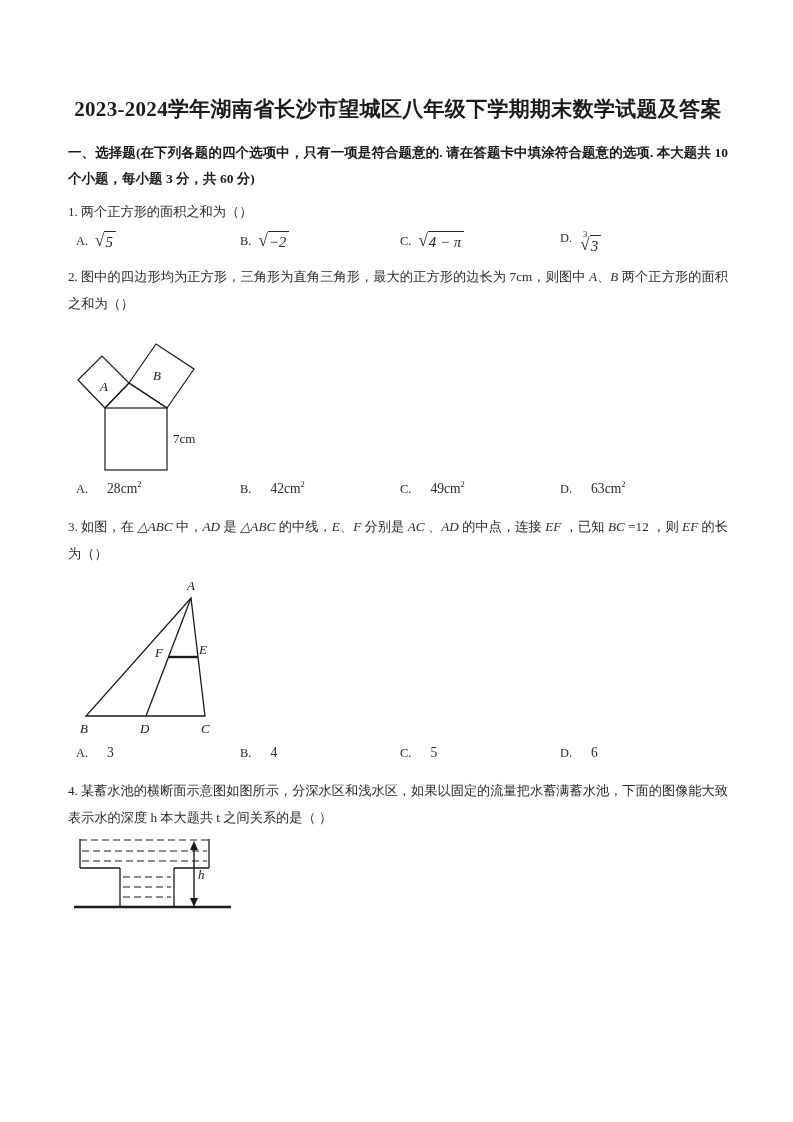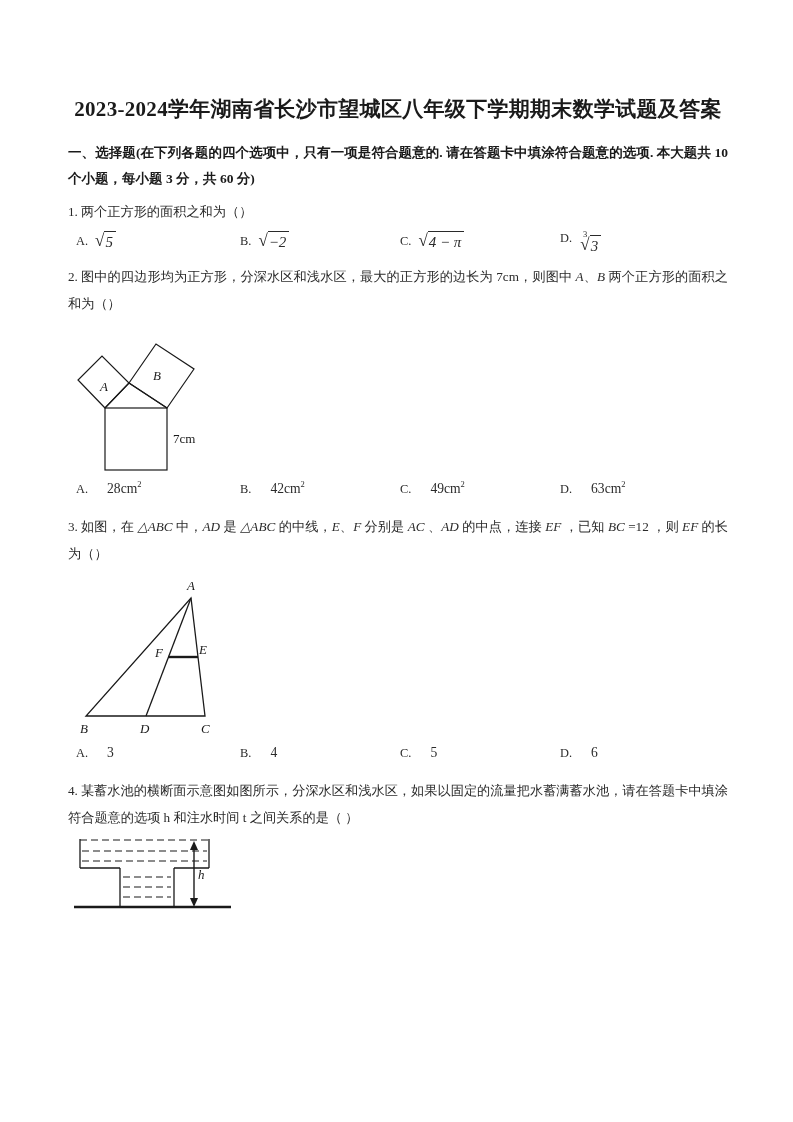--- a/index.html
+++ b/index.html
@@ -177,21 +177,21 @@
             <span class="radindex">3</span>
               <span class="sign">√</span>
               <span class="radicand">3</span>
           </span>
         </div>
       </div>
     </div>
 
     <div class="question">
       <p class="q-stem">
-        <span class="q-num">2.</span><span>图中的四边形均为正方形，分深水区和浅水区，最大的正方形的边长为 7cm，则图中 </span><span class="ital">A</span><span>、</span><span class="ital">B</span><span> 两个正方形的面积之和为（）</span>
+        <span class="q-num">2.</span><span>图中的四边形均为正方形，三角形为直角三角形，最大的正方形的边长为 7cm，则图中 </span><span class="ital">A</span><span>、</span><span class="ital">B</span><span> 两个正方形的面积之和为（）</span>
       </p>
 
       <div class="figure-wrap fig-sq">
         <svg width="230" height="148" viewBox="0 0 230 148">
 
           <rect x="37" y="83" width="62" height="62" fill="none" stroke="#1a1a1a" stroke-width="1.2"></rect>
 
           <polygon points="37,83 10,55 34,31 61,58" fill="none" stroke="#1a1a1a" stroke-width="1.2"></polygon>
 
           <polygon points="37,83 61,58 99,83 99,83" fill="none" stroke="none"></polygon>
@@ -263,21 +263,21 @@
         </div>
         <div class="opt opt-d">
           <span class="opt-label">D.</span>
           <span class="opt-val">6</span>
         </div>
       </div>
     </div>
 
     <div class="question">
       <p class="q-stem">
-        <span class="q-num">4.</span><span>某蓄水池的横断面示意图如图所示，分深水区和浅水区，如果以固定的流量把水蓄满蓄水池，请在答题卡中填涂符合题意的选项 h 和注水时间 t 之间关系的是（      ）</span>
+        <span class="q-num">4.</span><span>某蓄水池的横断面示意图如图所示，分深水区和浅水区，如果以固定的流量把水蓄满蓄水池，下面的图像能大致表示水的深度 h 本大题共 t 之间关系的是（      ）</span>
       </p>
 
       <div class="figure-wrap fig-tank">
         <svg width="180" height="78" viewBox="0 0 180 78">
 
           <line x1="6" y1="70" x2="163" y2="70" stroke="#1a1a1a" stroke-width="2.6"></line>
 
           <line x1="12" y1="2" x2="12" y2="31" stroke="#1a1a1a" stroke-width="1.3"></line>
           <line x1="12" y1="31" x2="52" y2="31" stroke="#1a1a1a" stroke-width="1.3"></line>
           <line x1="106" y1="31" x2="141" y2="31" stroke="#1a1a1a" stroke-width="1.3"></line>

